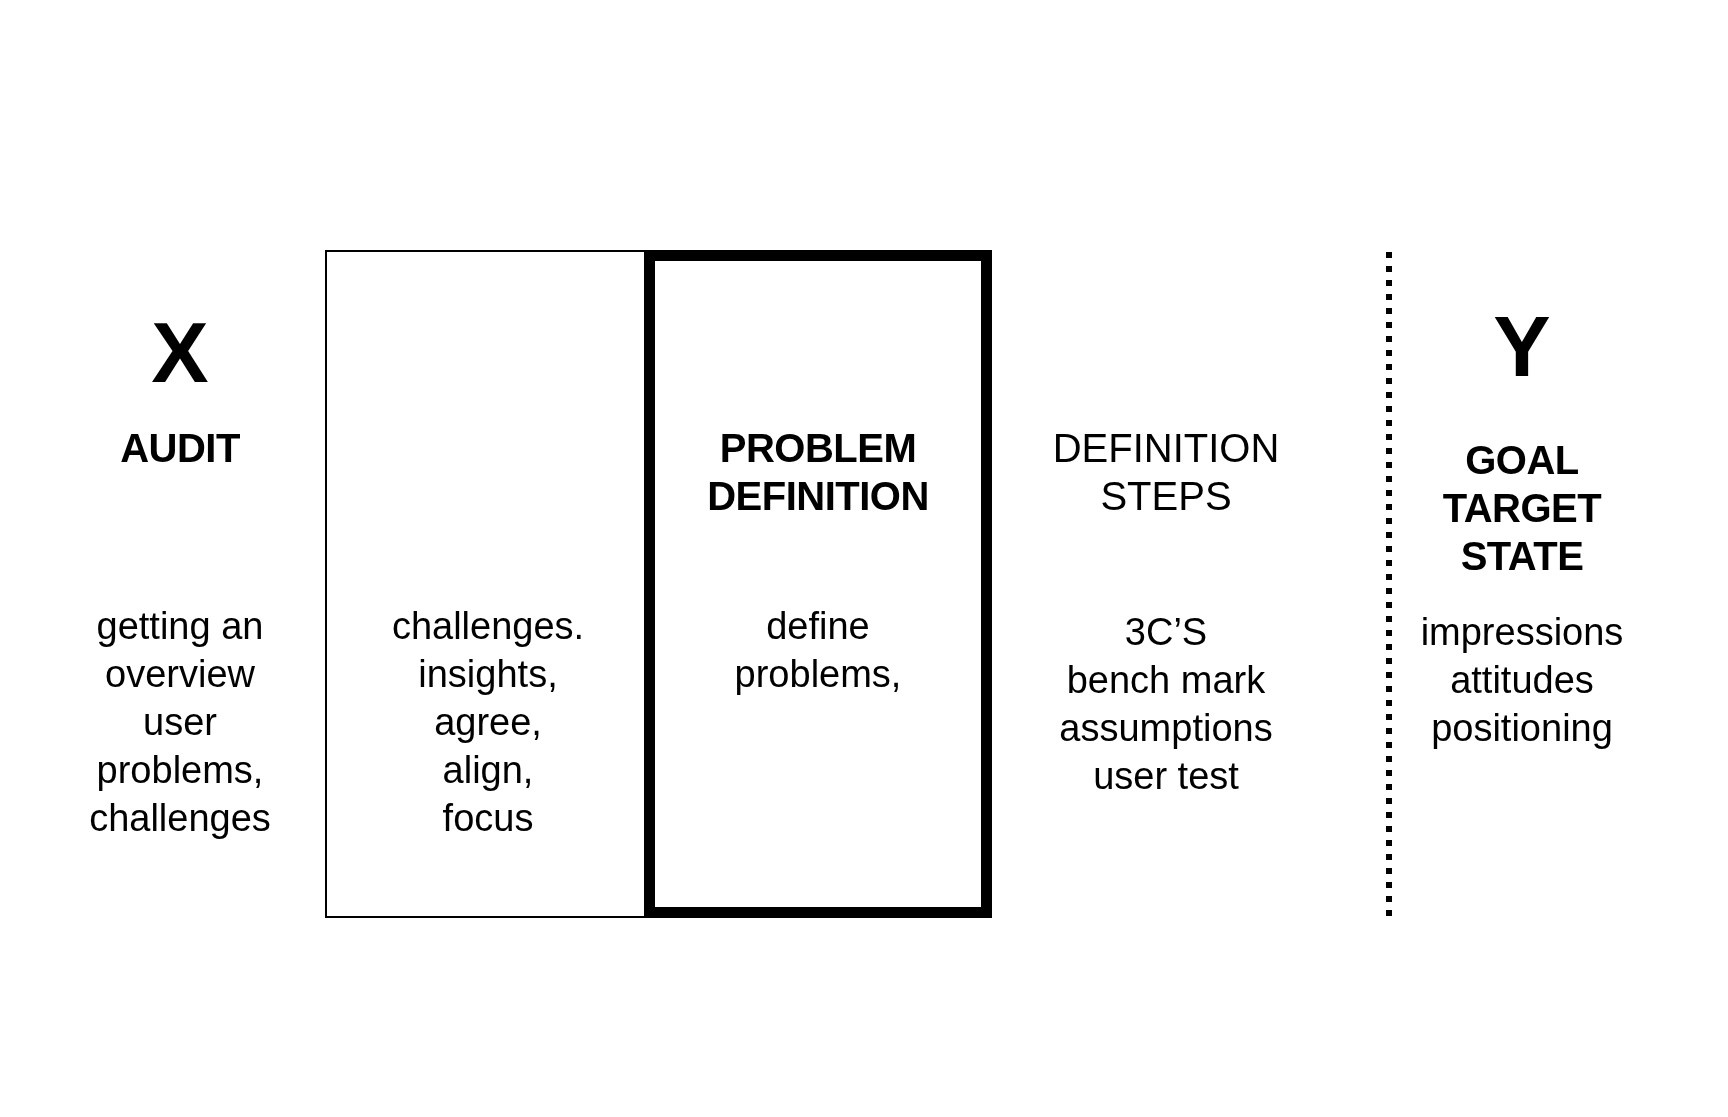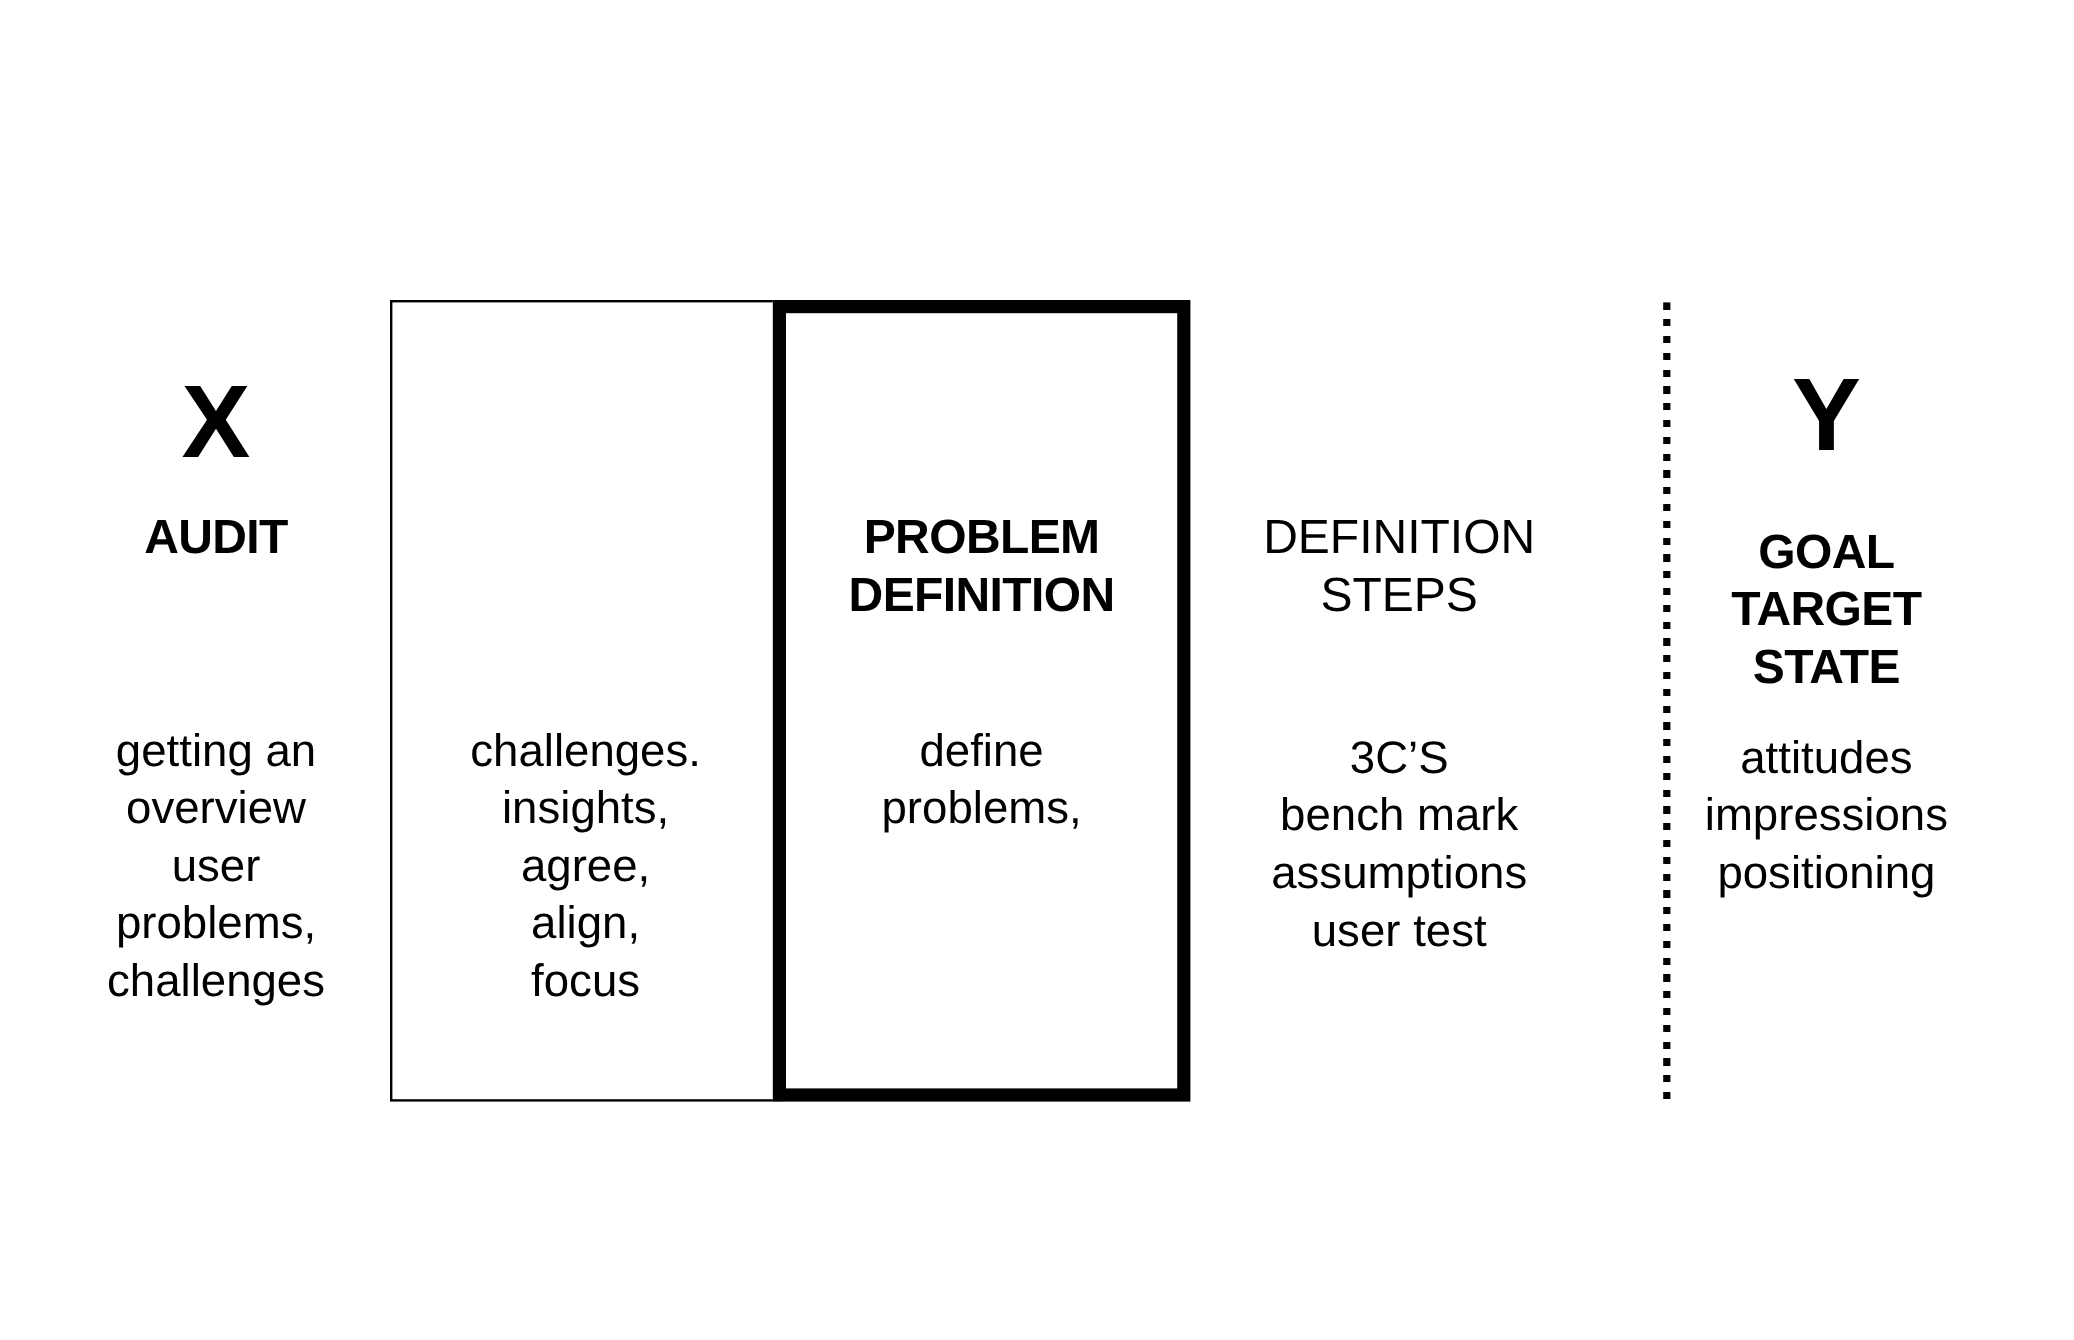--- a/index.html
+++ b/index.html
@@ -114,18 +114,18 @@
     <div>user test</div>
   </div>
 
   <div class="abs symbol y-symbol">Y</div>
   <h2 class="abs heading goal-heading">
     <div>GOAL</div>
     <div>TARGET</div>
     <div>STATE</div>
   </h2>
   <div class="abs body-text goal-body">
+    <div>impressions</div>
     <div>attitudes</div>
-    <div>impressions</div>
     <div>positioning</div>
   </div>
 
 </div>
 
 </body></html>

